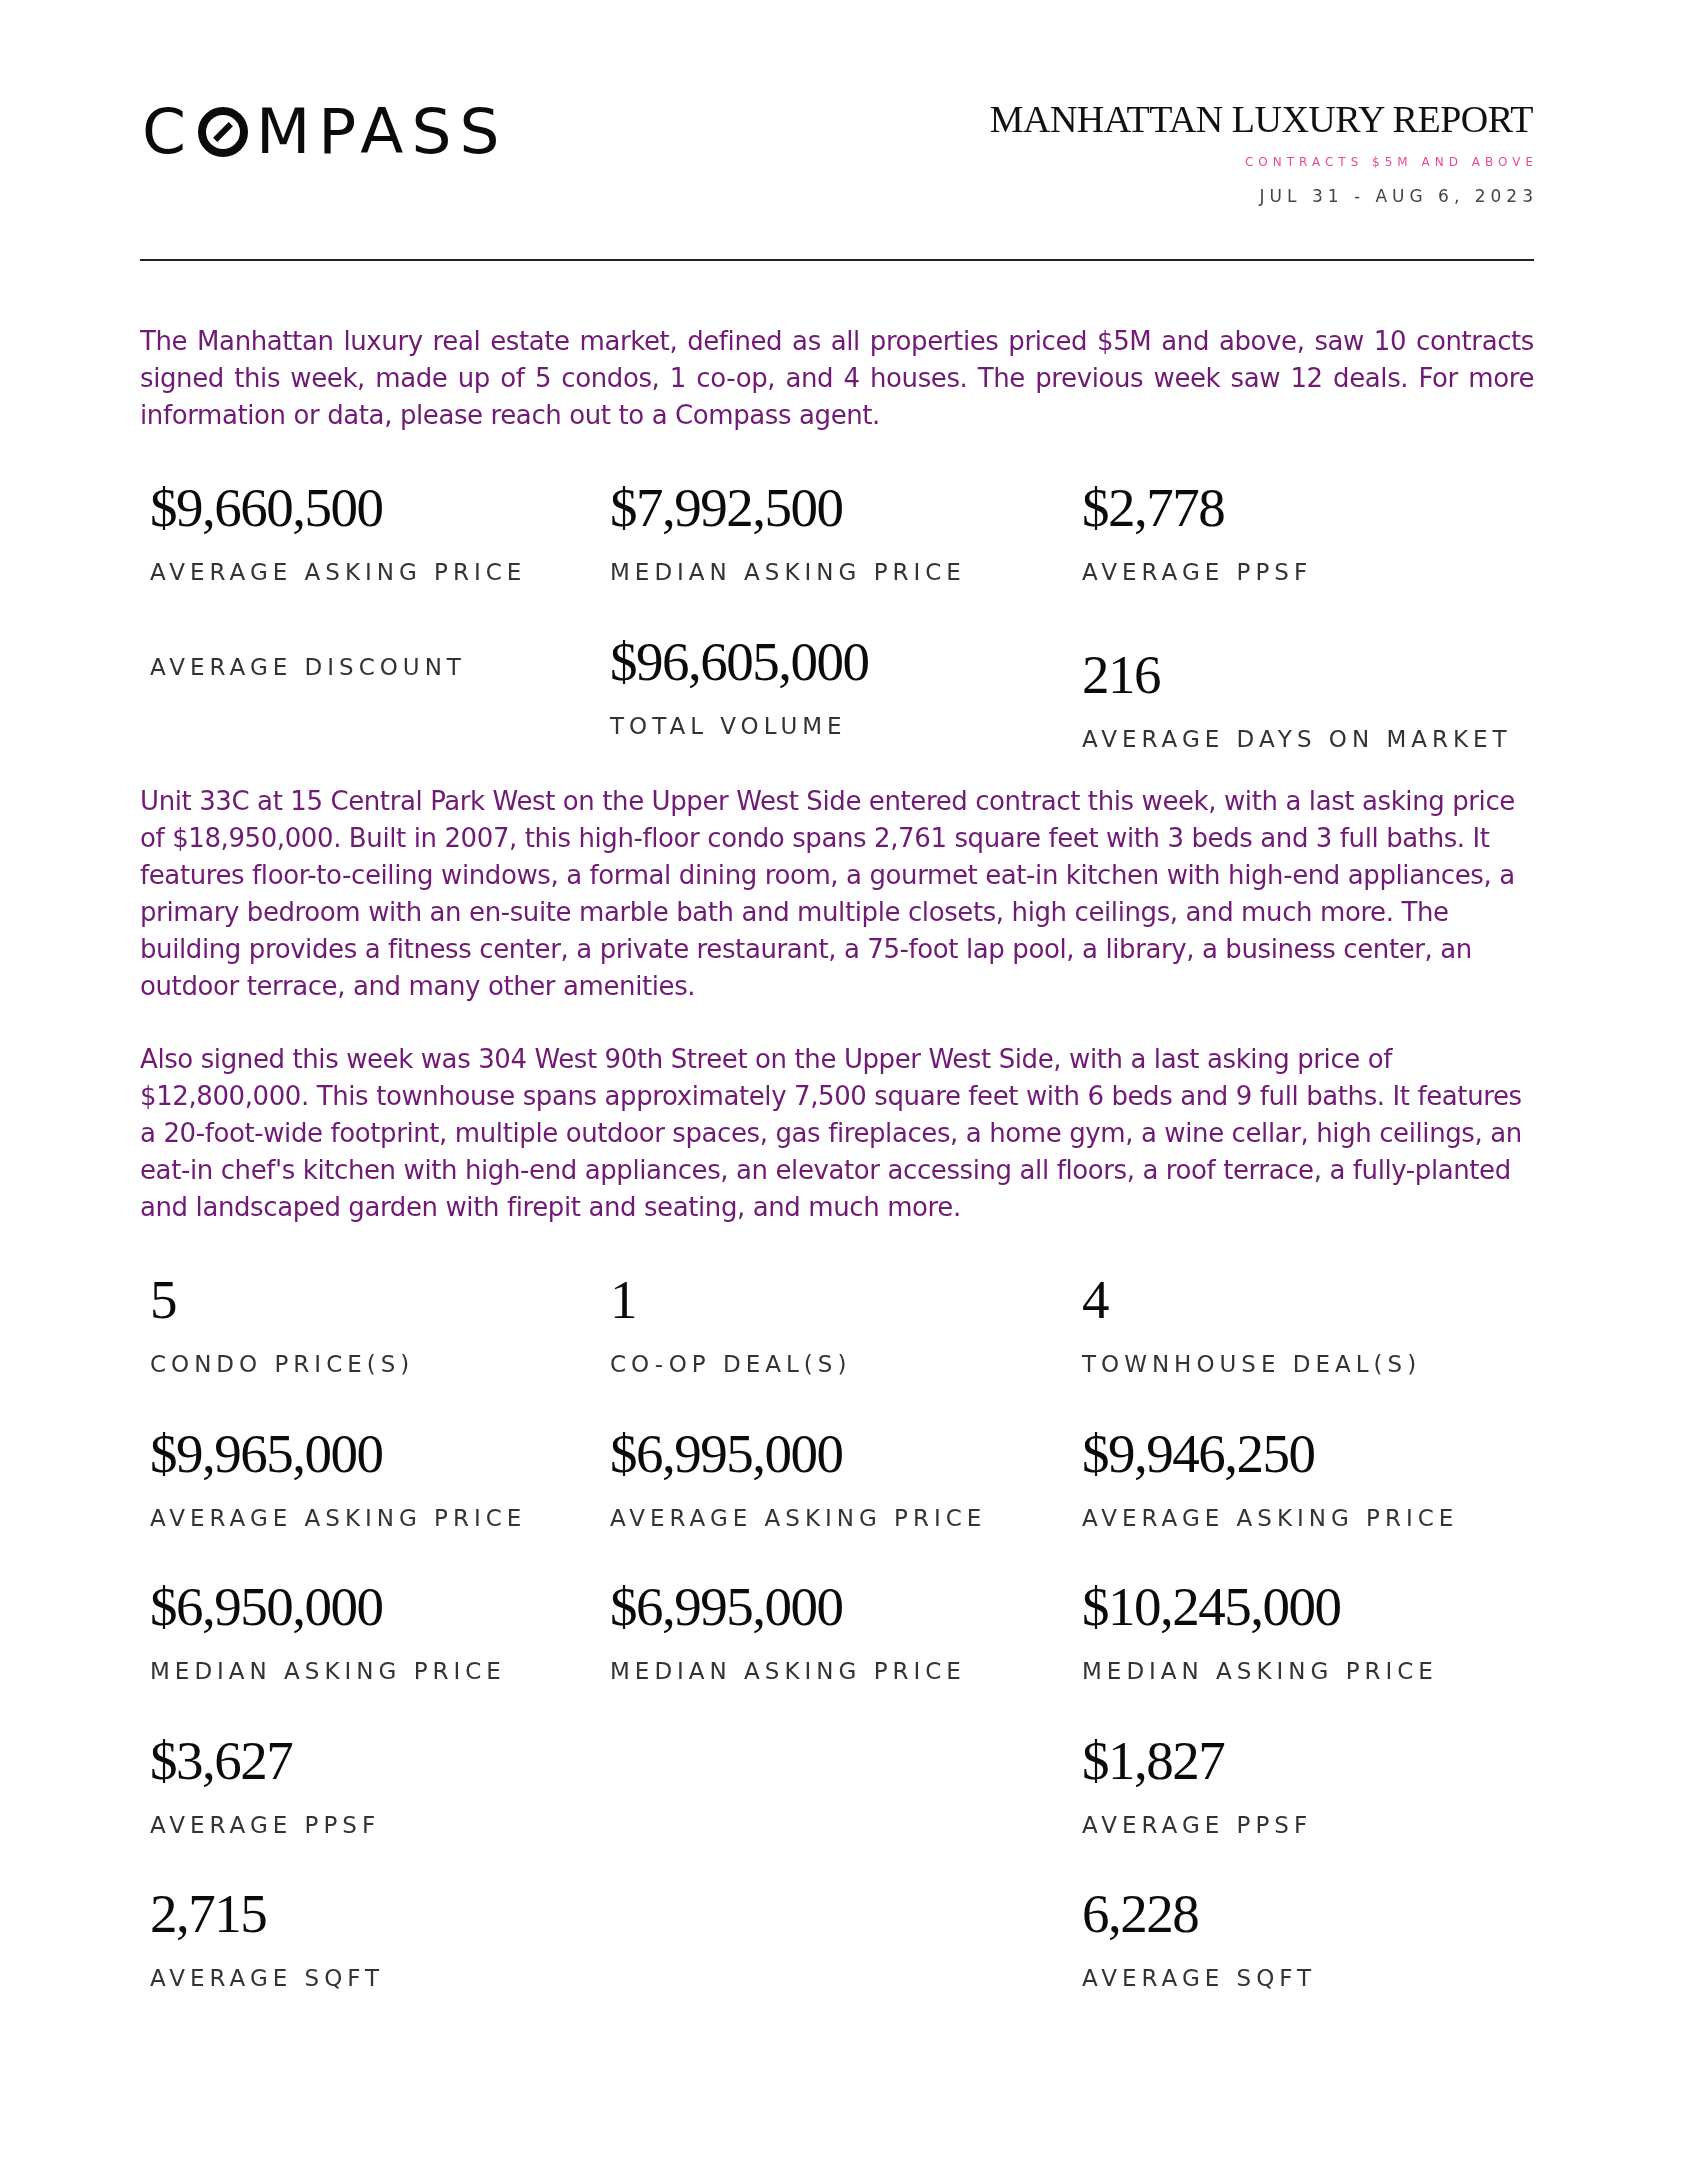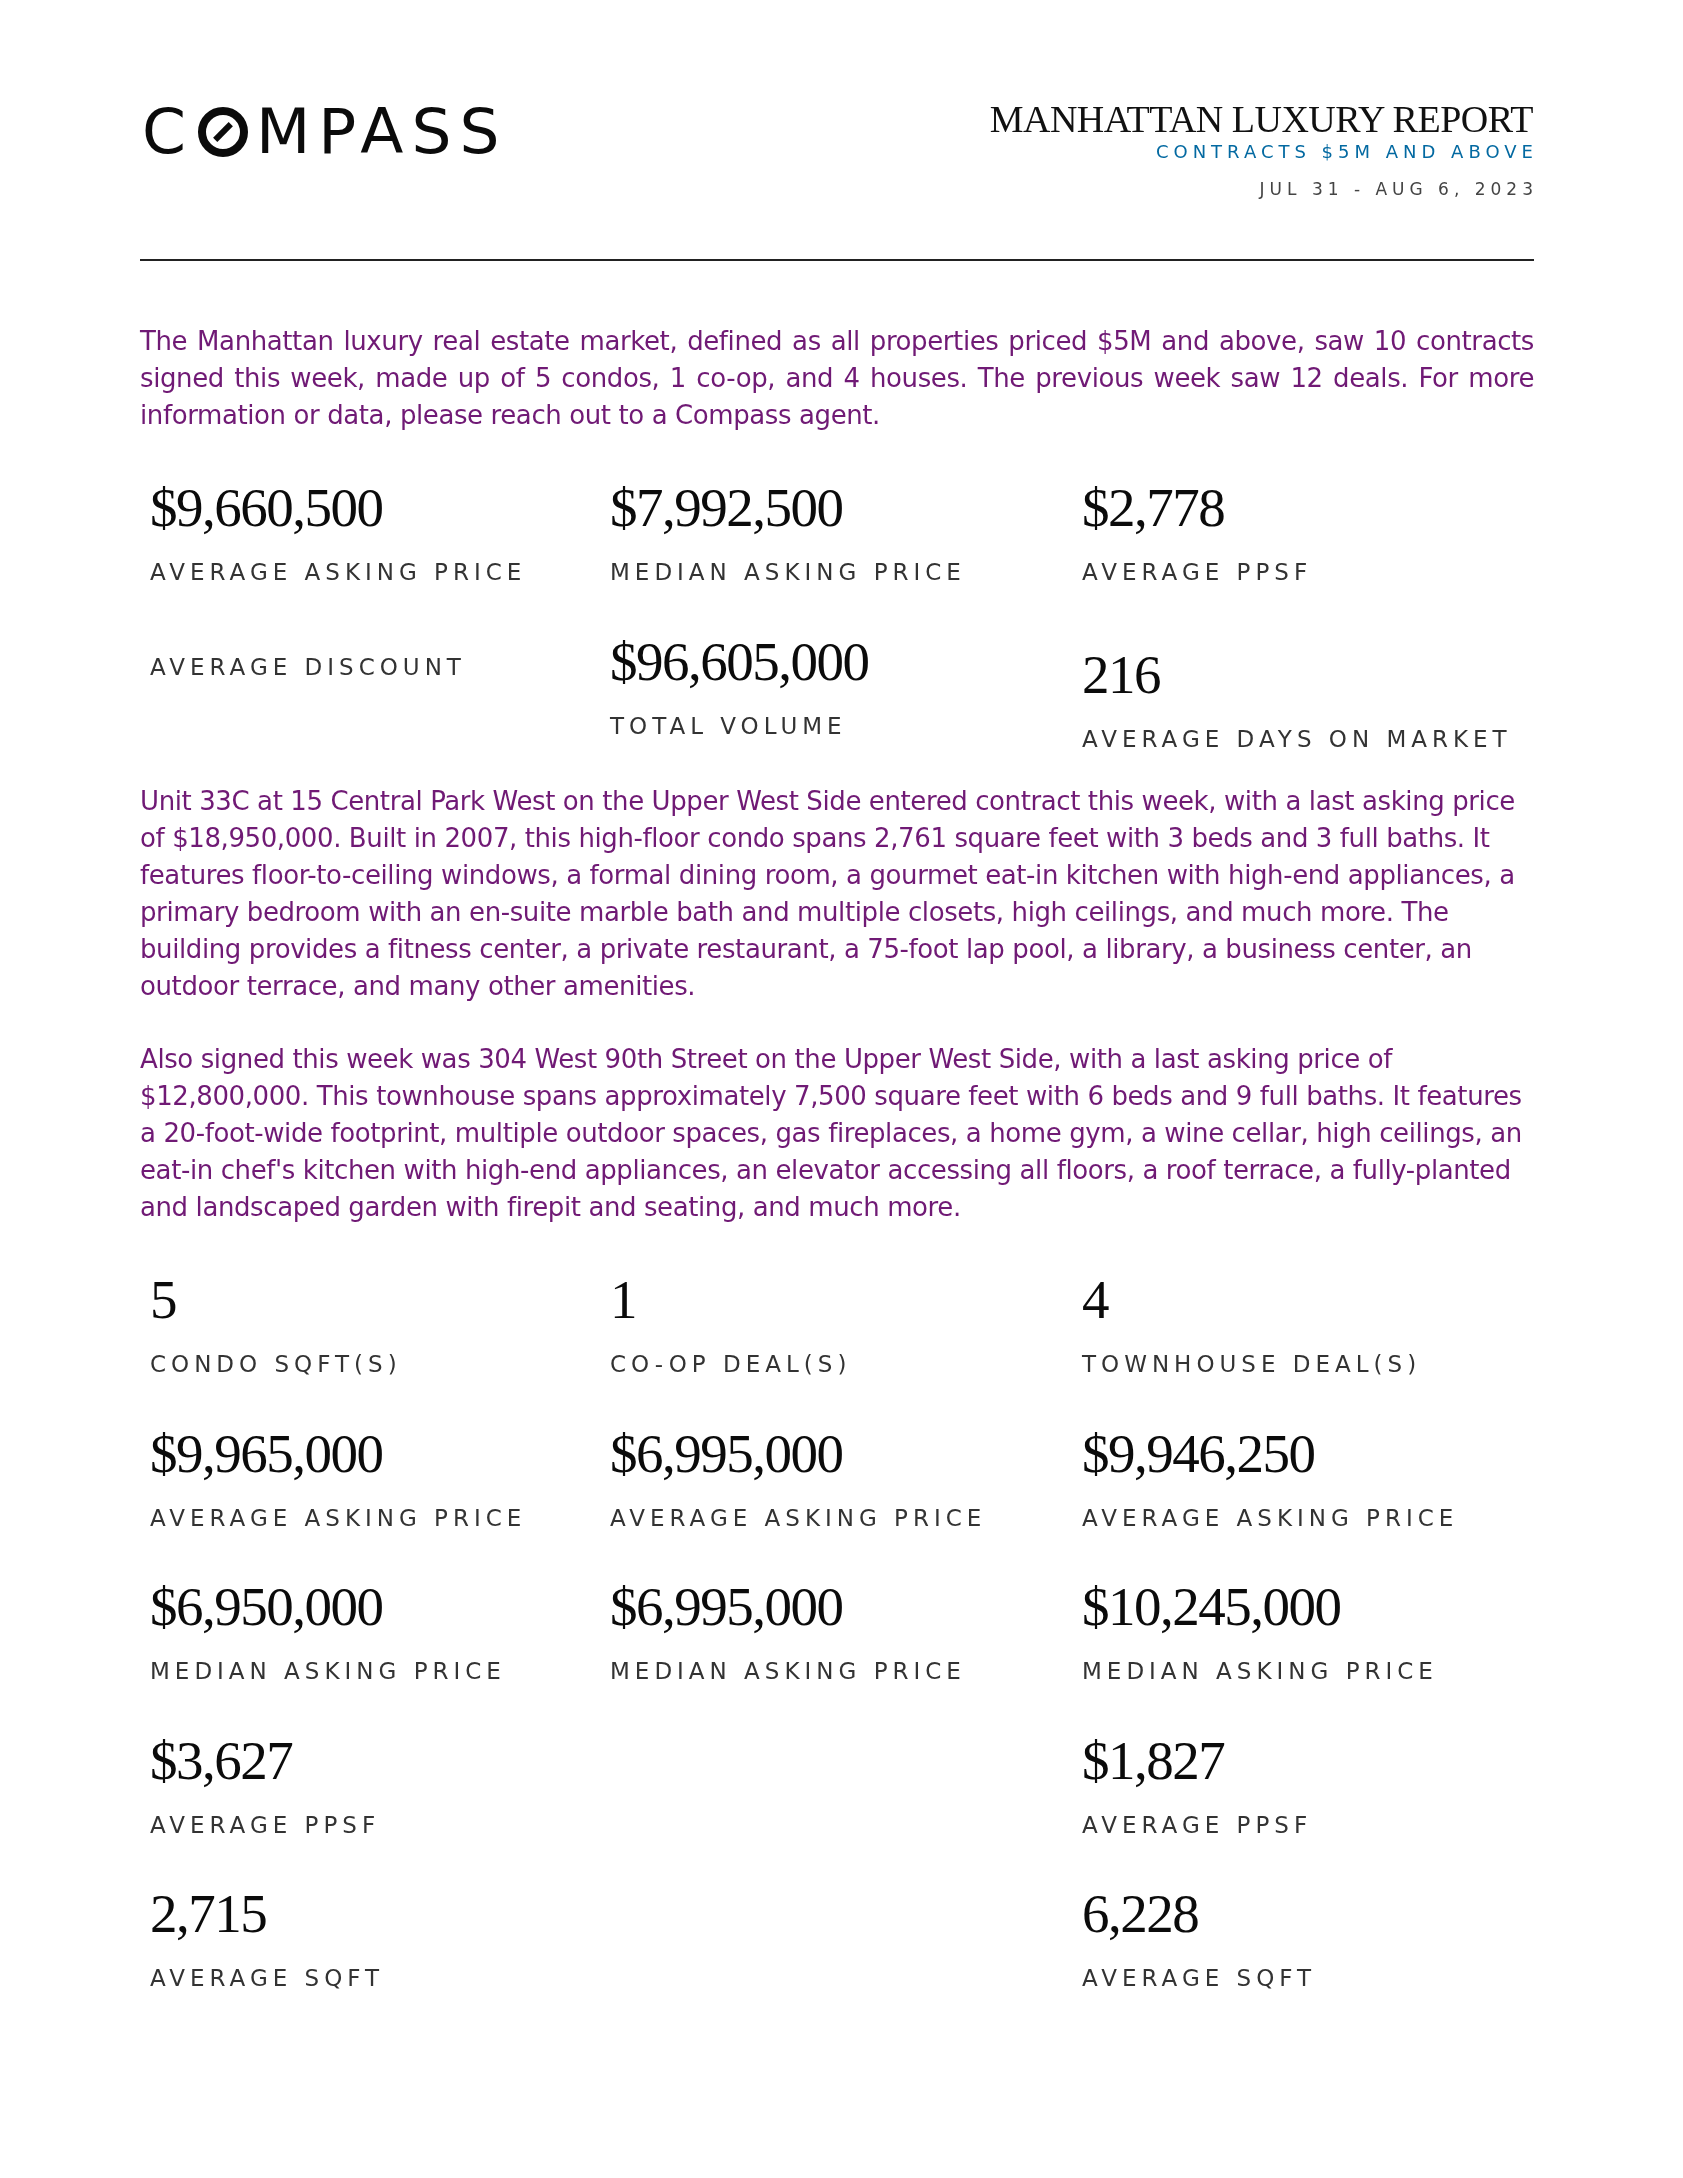--- a/index.html
+++ b/index.html
@@ -6,21 +6,21 @@
     body { width: 1683px; height: 2178px; position: relative; overflow: hidden; color: #111; }
     .page { position: absolute; left: 0; top: 0; width: 1683px; height: 2178px; }
 
     .logo { position: absolute; left: 142px; top: 99px; height: 65px; display: flex; align-items: center; }
     .logo-text { font-family: "DejaVu Sans", sans-serif; font-weight: 500; font-size: 63px; letter-spacing: 8px; color: #0b0b0b; line-height: 1; display: flex; align-items: center; }
     .logo-o { display: inline-block; width: 50px; height: 50px; border: 8px solid #0b0b0b; border-radius: 50%; box-sizing: border-box; position: relative; margin: 0 8px 0 4px; }
     .logo-o::after { content: ""; position: absolute; left: 50%; top: 50%; width: 6px; height: 22px; background: #0b0b0b; transform: translate(-50%, -50%) rotate(45deg); }
 
     .hdr-right { position: absolute; right: 150px; top: 99px; text-align: right; }
     .hdr-title { font-family: "Liberation Serif", "DejaVu Serif", serif; font-size: 38px; letter-spacing: -0.5px; color: #111; line-height: 1.1; }
-    .hdr-sub { font-family: "DejaVu Sans", sans-serif; font-size: 18px; letter-spacing: 5px; color: #0369a1; margin-right: -5px; }
+    .hdr-sub { font-family: "DejaVu Sans", sans-serif; font-size: 12px; letter-spacing: 5px; color: #ec4899; margin-top: 14px; margin-right: -5px; }
     .hdr-date { font-family: "DejaVu Sans", sans-serif; font-size: 17px; letter-spacing: 5px; color: #444; margin-top: 17px; margin-right: -5px; }
 
     .rule { position: absolute; left: 140px; top: 259px; width: 1394px; height: 2px; background: #222; }
 
     .para { position: absolute; left: 140px; width: 1394px; font-family: "DejaVu Sans", sans-serif; font-size: 26px; line-height: 37px; color: #701a75; letter-spacing: -0.4px; }
     .para.justify { text-align: justify; text-align-last: left; }
     .intro { top: 323px; }
     .p1 { top: 783px; }
     .p2 { top: 1041px; }
 
@@ -77,21 +77,21 @@
   <div class="stat c3" style="top:645px">
     <span class="val">216</span>
     <span class="lbl">AVERAGE DAYS ON MARKET</span>
   </div>
 
   <p class="para p1" style="margin:0">Unit 33C at 15 Central Park West on the Upper West Side entered contract this week, with a last asking price of $18,950,000. Built in 2007, this high-floor condo spans 2,761 square feet with 3 beds and 3 full baths. It features floor-to-ceiling windows, a formal dining room, a gourmet eat-in kitchen with high-end appliances, a primary bedroom with an en-suite marble bath and multiple closets, high ceilings, and much more. The building provides a fitness center, a private restaurant, a 75-foot lap pool, a library, a business center, an outdoor terrace, and many other amenities.</p>
   <p class="para p2" style="margin:0">Also signed this week was 304 West 90th Street on the Upper West Side, with a last asking price of $12,800,000. This townhouse spans approximately 7,500 square feet with 6 beds and 9 full baths. It features a 20-foot-wide footprint, multiple outdoor spaces, gas fireplaces, a home gym, a wine cellar, high ceilings, an eat-in chef's kitchen with high-end appliances, an elevator accessing all floors, a roof terrace, a fully-planted and landscaped garden with firepit and seating, and much more.</p>
 
   <div class="stat c1" style="top:1270px">
     <span class="val">5</span>
-    <span class="lbl">CONDO SQFT(S)</span>
+    <span class="lbl">CONDO PRICE(S)</span>
   </div>
   <div class="stat c2" style="top:1270px">
     <span class="val">1</span>
     <span class="lbl">CO-OP DEAL(S)</span>
   </div>
   <div class="stat c3" style="top:1270px">
     <span class="val">4</span>
     <span class="lbl">TOWNHOUSE DEAL(S)</span>
   </div>
 

